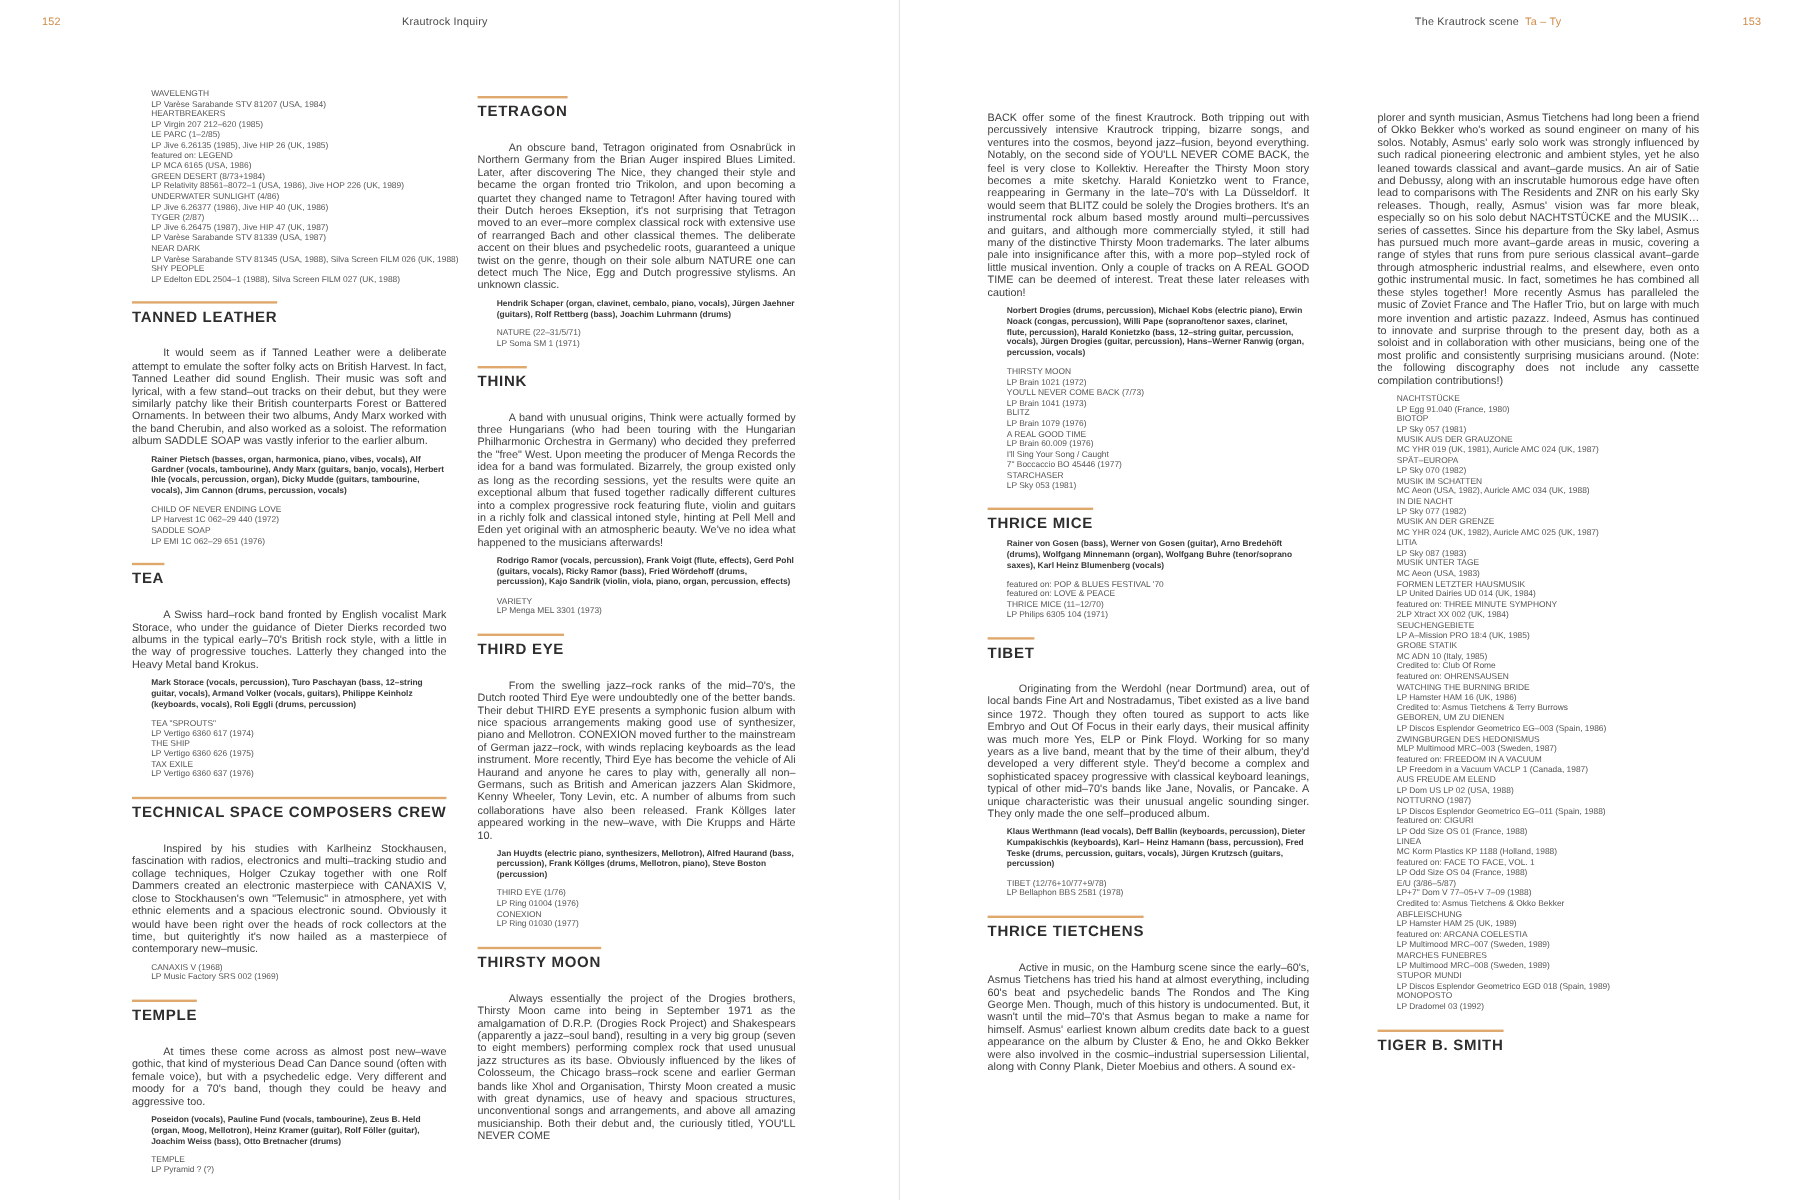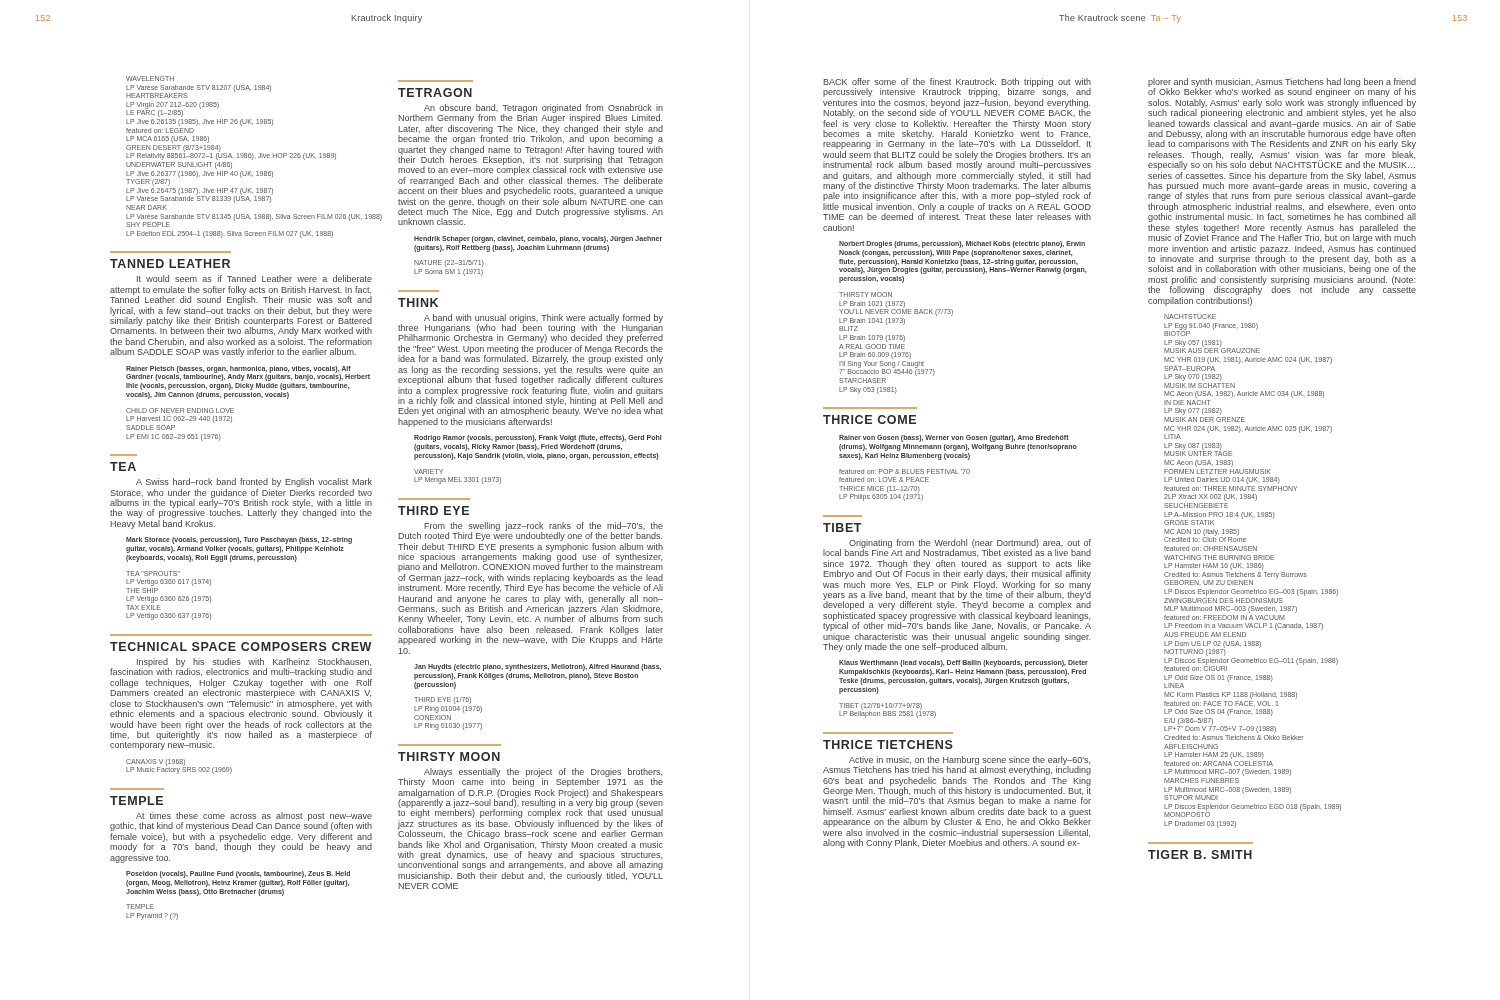--- a/index.html
+++ b/index.html
@@ -4,35 +4,35 @@
 <style>
   html,body{margin:0;padding:0;background:#ffffff;}
   .spread{
     position:relative;width:1500px;height:1000px;background:#ffffff;overflow:hidden;
     font-family:Liberation Sans, sans-serif;color:#3e3e3e;
   }
   .runhead{position:absolute;top:13px;font-size:9px;letter-spacing:.2px;color:#4a4a4a;white-space:nowrap;}
   .pagenum{color:#d08a47;}
   .range{color:#d08a47;margin-left:5px;}
   #pn-left{left:35px;}
-  #rh-left{left:309px;padding-left:42px;}
-  #rh-right{left:1059px;}
+  #rh-left{left:293px;padding-left:42px;}
+  #rh-right{left:1179px;}
   #pn-right{left:1452px;}
   .gutter{position:absolute;left:749px;top:0;width:1px;height:1000px;background:#e5e5e5;}
   .col{position:absolute;top:75px;}
   .col[data-col="0"]{left:110px;width:262px;}
   .col[data-col="1"]{left:398px;width:265px;}
   .col[data-col="2"]{left:823px;width:268px;}
   .col[data-col="3"]{left:1148px;width:268px;}
   .heading{
     display:table;border-top:2px solid #dfa96e;padding-top:4px;margin:13px 0 3px;
     font-size:12.5px;font-weight:bold;letter-spacing:.6px;color:#2d2d2d;white-space:nowrap;
   }
   .col .heading:first-child{margin-top:5px;text-align:right;}
-  .body{margin:2px 0 0;font-size:9px;line-height:10.4px;text-align:justify;text-indent:26px;color:#3e3e3e;}
+  .body{margin:18px 0 0;font-size:9px;line-height:10.4px;text-align:justify;text-indent:26px;color:#3e3e3e;}
   .body.noindent{text-indent:0;}
   .credits{margin:7px 0 0 16px;font-size:7px;line-height:8.8px;font-weight:bold;color:#3a3a3a;}
   .disco{margin:7px 0 2px 16px;font-size:7px;line-height:8.6px;color:#555555;}
   .col .disco:first-child{margin-top:0;}
   .dline{white-space:nowrap;}
 </style>
 </head>
 <body>
 
 <div class="spread">
@@ -136,21 +136,21 @@
         <div class="dline">LP Brain 1041 (1973)</div>
         <div class="dline">BLITZ</div>
         <div class="dline">LP Brain 1079 (1976)</div>
         <div class="dline">A REAL GOOD TIME</div>
         <div class="dline">LP Brain 60.009 (1976)</div>
         <div class="dline">I'll Sing Your Song / Caught</div>
         <div class="dline">7" Boccaccio BO 45446 (1977)</div>
         <div class="dline">STARCHASER</div>
         <div class="dline">LP Sky 053 (1981)</div>
       </div>
-      <div class="heading">THRICE COME</div>
+      <div class="heading">THRICE MICE</div>
       <div class="credits">Rainer von Gosen (bass), Werner von Gosen (guitar), Arno Bredehöft (drums), Wolfgang Minnemann (organ), Wolfgang Buhre (tenor/soprano saxes), Karl Heinz Blumenberg (vocals)</div>
       <div class="disco">
         <div class="dline">featured on: POP &amp; BLUES FESTIVAL '70</div>
         <div class="dline">featured on: LOVE &amp; PEACE</div>
         <div class="dline">THRICE MICE (11–12/70)</div>
         <div class="dline">LP Philips 6305 104 (1971)</div>
       </div>
       <div class="heading">TIBET</div>
       <p class="body">Originating from the Werdohl (near Dortmund) area, out of local bands Fine Art and Nostradamus, Tibet existed as a live band since 1972. Though they often toured as support to acts like Embryo and Out Of Focus in their early days, their musical affinity was much more Yes, ELP or Pink Floyd. Working for so many years as a live band, meant that by the time of their album, they'd developed a very different style. They'd become a complex and sophisticated spacey progressive with classical keyboard leanings, typical of other mid–70's bands like Jane, Novalis, or Pancake. A unique characteristic was their unusual angelic sounding singer. They only made the one self–produced album.</p>
       <div class="credits">Klaus Werthmann (lead vocals), Deff Ballin (keyboards, percussion), Dieter Kumpakischkis (keyboards), Karl– Heinz Hamann (bass, percussion), Fred Teske (drums, percussion, guitars, vocals), Jürgen Krutzsch (guitars, percussion)</div>

